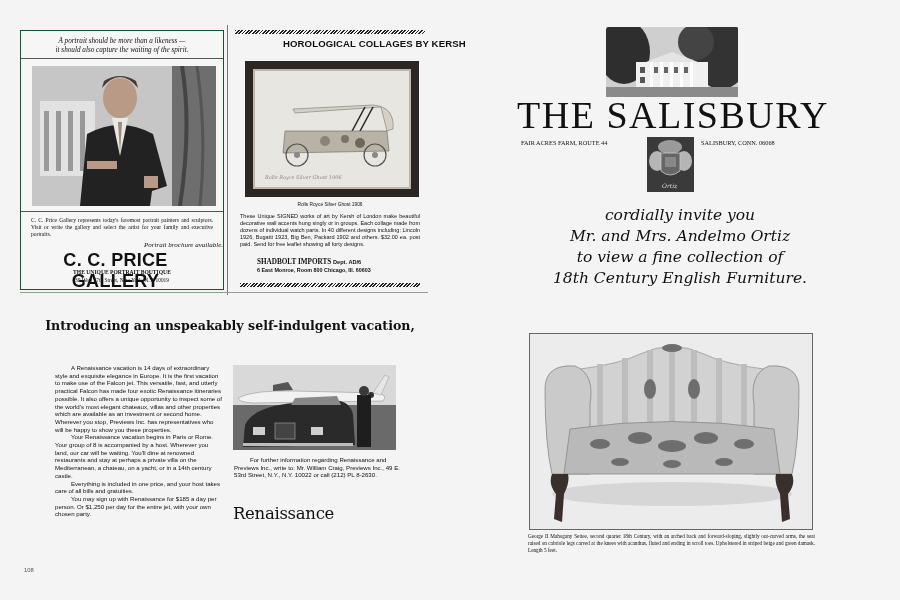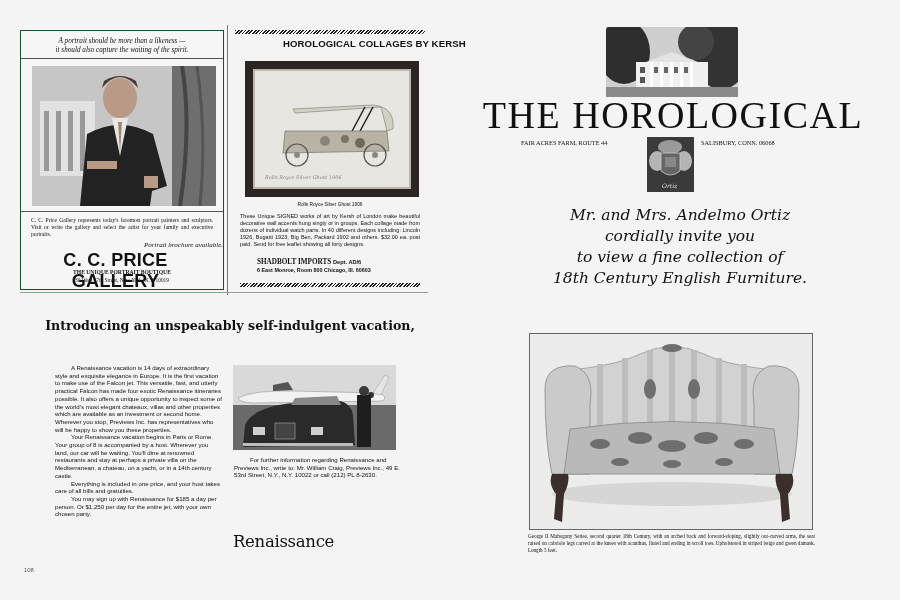--- a/index.html
+++ b/index.html
@@ -36,21 +36,21 @@
     #kersh-ad .importer-addr { position: absolute; left: 22px; top: 237px; font-family: "Liberation Sans", sans-serif; font-weight: bold; font-size: 5.4px; white-space: nowrap; }
     #kersh-ad .zz-bottom { position: absolute; left: 5px; right: 5px; top: 253px; }
 
     
     #ren-headline { left: 40px; top: 318px; width: 380px; text-align: center; font-family: "DejaVu Serif", serif; font-weight: bold; font-size: 12.6px; line-height: 16px; }
     #ren-body { left: 55px; top: 364px; width: 168px; font-family: "Liberation Sans", sans-serif; font-size: 6.1px; line-height: 7.7px; }
     #ren-body p { text-indent: 16px; text-align: left; }
     #ren-photo { left: 233px; top: 365px; width: 163px; height: 85px; overflow: hidden; background: linear-gradient(180deg,#e4e4e4 0%,#cfcfcf 40%,#5e5e5e 60%,#3a3a3a 100%); }
     #ren-info { left: 234px; top: 456px; width: 175px; font-family: "Liberation Sans", sans-serif; font-size: 6.1px; line-height: 7.6px; }
     #ren-info p { text-indent: 16px; }
-    #ren-logo { left: 233px; top: 504px; font-family: "DejaVu Serif", serif; font-size: 16.5px; letter-spacing: -0.3px; margin-top: 28px; }
+    #ren-logo { left: 233px; top: 504px; font-family: "DejaVu Serif", serif; font-size: 16.5px; letter-spacing: -0.3px; }
 
     #page-number { left: 24px; top: 567px; font-family: "Liberation Sans", sans-serif; font-size: 5.8px; color: #555; }
 
     
     #house-photo { left: 606px; top: 27px; width: 132px; height: 70px; overflow: hidden; background: #555; }
     #collectors-title { left: 478px; top: 95px; width: 390px; text-align: center; font-family: "Liberation Serif", serif; font-size: 38px; letter-spacing: 1.5px; line-height: 40px; }
     #address-left { left: 521px; top: 139px; font-size: 6.3px; white-space: nowrap; }
     #address-right { left: 701px; top: 139px; font-size: 6.3px; white-space: nowrap; }
     #crest { left: 647px; top: 137px; width: 47px; height: 55px; background: #3d3d3d; overflow: hidden; }
 
@@ -185,39 +185,39 @@
     <rect x="34" y="40" width="5" height="6" fill="#555"></rect>
       <rect x="34" y="50" width="5" height="6" fill="#555"></rect>
     <rect x="48" y="40" width="4" height="6" fill="#666"></rect>
       <rect x="58" y="40" width="4" height="6" fill="#666"></rect>
       <rect x="68" y="40" width="4" height="6" fill="#666"></rect>
       <rect x="78" y="40" width="4" height="6" fill="#666"></rect>
     <rect x="0" y="60" width="132" height="10" fill="#8a8a8a"></rect>
   </svg>
 </div>
 
-<div id="collectors-title" class="abs">THE HOROLOGICAL</div>
+<div id="collectors-title" class="abs">THE SALISBURY</div>
 
 <div id="address-left" class="abs">FAIR ACRES FARM, ROUTE 44</div>
 <div id="crest" class="abs">
   <svg width="47" height="55" viewBox="0 0 47 55">
     <rect width="47" height="55" fill="#3a3a3a"></rect>
     <ellipse cx="23" cy="10" rx="12" ry="7" fill="#9a9a9a"></ellipse>
     <ellipse cx="10" cy="24" rx="8" ry="10" fill="#b5b5b5"></ellipse>
     <ellipse cx="37" cy="24" rx="8" ry="10" fill="#b5b5b5"></ellipse>
     <path d="M14 16 L33 16 L33 34 Q23 42 14 34 Z" fill="#666" stroke="#ccc" stroke-width="0.8"></path>
     <rect x="18" y="20" width="11" height="10" fill="#888"></rect>
     <text x="15" y="51" font-size="6" fill="#ddd" font-style="italic" font-family="DejaVu Serif, serif">Ortiz</text>
   </svg>
 </div>
 <div id="address-right" class="abs">SALISBURY, CONN. 06068</div>
 
 <div id="invitation" class="abs">
+  <span class="line">cordially invite you</span>
   <span class="line">Mr. and Mrs. Andelmo Ortiz</span>
-  <span class="line">cordially invite you</span>
   <span class="line">to view a fine collection of</span>
   <span class="line">18th Century English Furniture.</span>
 </div>
 
 <div id="settee-photo" class="abs">
   <svg width="284" height="197" viewBox="0 0 284 197">
     <rect width="284" height="197" fill="#ececec"></rect>
     <ellipse cx="142" cy="160" rx="120" ry="12" fill="#d6d6d6"></ellipse>
     <path d="M50 35 Q90 30 110 20 Q142 5 174 20 Q194 30 234 35 L240 110 L44 110 Z" fill="#d2d2d2" stroke="#999" stroke-width="0.8"></path>
     <path d="M70 30 L70 110 M95 24 L95 110 M120 16 L120 110 M142 12 L142 110 M164 16 L164 110 M189 24 L189 110 M214 30 L214 110" stroke="#bdbdbd" stroke-width="6"></path>

